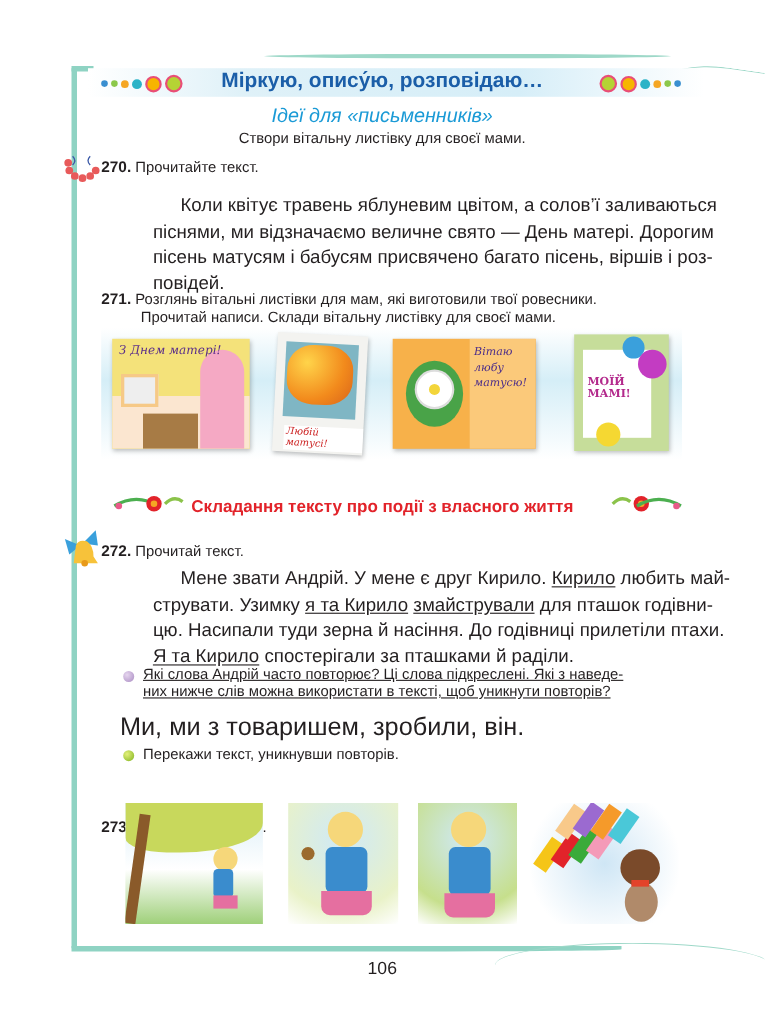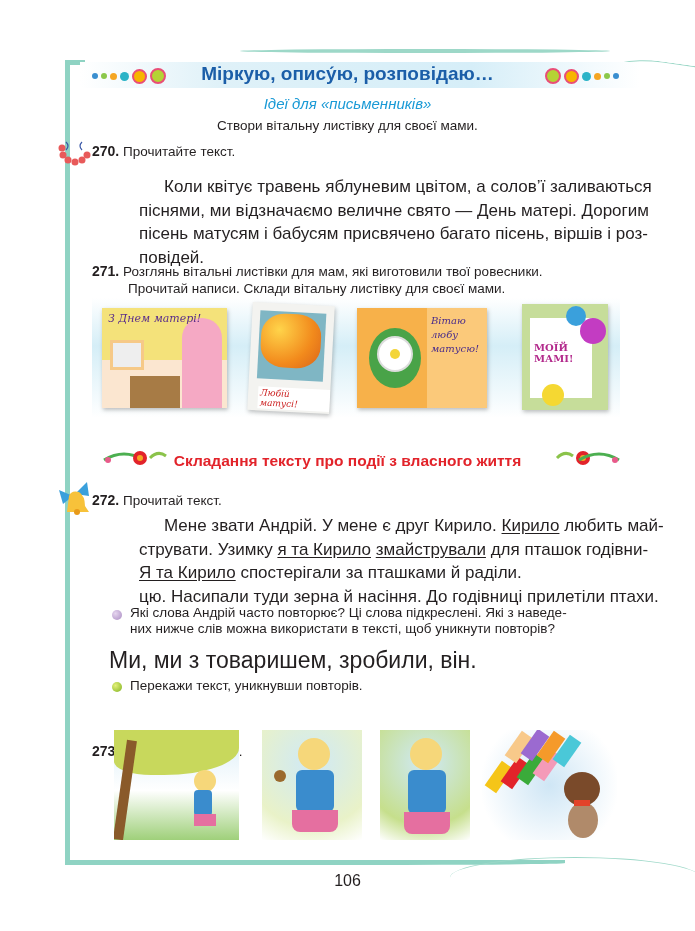--- a/index.html
+++ b/index.html
@@ -7,21 +7,21 @@
   .frame-left{position:absolute;left:65px;top:62px;width:5px;height:800px;background:#8fd3c3;}
   .frame-tl{position:absolute;left:65px;top:60px;width:20px;height:5px;background:#8fd3c3;}
   .frame-top{position:absolute;left:240px;top:49px;width:370px;height:4px;background:#9dd8c8;border-radius:50%;}
   .frame-top-right{position:absolute;left:600px;top:60px;width:100px;height:40px;border-top:1.5px solid #9dd8c8;border-radius:60% 0 0 0;transform:rotate(8deg);}
   .frame-bottom{position:absolute;left:65px;top:860px;width:500px;height:5px;background:#8fd3c3;border-radius:0 0 40% 0;}
   .frame-bottom-right{position:absolute;left:450px;top:857px;width:250px;height:40px;border-top:1.5px solid #9dd8c8;border-radius:50% 50% 0 0;}
   .title-band{position:absolute;left:80px;top:62px;width:560px;height:26px;background:linear-gradient(90deg,#ffffff 0%,#dff1f8 25%,#d6eef8 70%,#ffffff 100%);}
   .title{position:absolute;left:0;width:695px;top:63px;text-align:center;font-weight:bold;font-size:19px;color:#1b5ea8;}
   .deco{position:absolute;top:68px;display:flex;gap:3px;align-items:center;}
   .dot{border-radius:50%;display:inline-block;}
-  .subtitle{position:absolute;top:95px;left:0;width:695px;text-align:center;font-style:italic;font-size:15px;color:#1a9ad6;}
+  .subtitle{position:absolute;top:95px;left:0;width:695px;text-align:center;font-style:italic;font-size:18px;color:#1a9ad6;}
   .instruct{position:absolute;top:118px;left:0;width:695px;text-align:center;font-size:13.5px;}
   .task{position:absolute;font-size:13.5px;}
   .task b{font-size:14px;}
   .big{position:absolute;font-size:17px;line-height:23.5px;text-align:justify;margin-left:47px;}
   .cards{position:absolute;left:92px;top:298px;width:528px;height:120px;background:linear-gradient(180deg,#ffffff 0%,#d5eef7 40%,#ffffff 100%);}
   .card{position:absolute;box-shadow:1px 2px 4px rgba(0,0,0,0.25);overflow:hidden;}
   .cardtxt{position:absolute;font-family:"DejaVu Serif",serif;font-style:italic;}
   .section2{position:absolute;top:452px;left:0;width:695px;text-align:center;font-weight:bold;font-size:15.5px;color:#e2232a;}
   .orn{position:absolute;top:448px;font-size:16px;}
   .bullet{position:absolute;width:10px;height:10px;border-radius:50%;}
@@ -146,26 +146,26 @@
     <circle cx="22" cy="32" r="3" fill="#e89a1a"></circle>
   </svg>
 </div>
 <div class="task" style="left:92px;top:492px;">
   <b>272.</b>
   <span>Прочитай текст.</span>
 </div>
 <div class="big" style="left:92px;top:514px;width:545px;">
   <div style="text-indent:25px;"><span>Мене звати Андрій. У мене є друг Кирило. </span><u>Кирило</u><span> любить май-</span></div>
   <div><span>струвати. Узимку </span><u>я та Кирило</u><span> </span><u>змайстрували</u><span> для пташок годівни-</span></div>
+  <div>цю. Насипали туди зерна й насіння. До годівниці прилетіли птахи.</div>
   <div><u>Я та Кирило</u><span> спостерігали за пташками й раділи.</span></div>
-  <div>цю. Насипали туди зерна й насіння. До годівниці прилетіли птахи.</div>
 </div>
 
 <div class="bullet" style="left:112px;top:610px;background:radial-gradient(circle at 35% 35%,#e6d6ef,#a98bc2);"></div>
-<div class="task" style="left:130px;top:605px;width:510px;line-height:16px;">
+<div class="task" style="left:130px;top:605px;width:510px;line-height:16px;text-decoration:underline;">
   <div>Які слова Андрій часто повторює? Ці слова підкреслені. Які з наведе-</div>
   <div>них нижче слів можна використати в тексті, щоб уникнути повторів?</div>
 </div>
 <div style="position:absolute;left:109px;top:647px;font-size:23px;">Ми, ми з товаришем, зробили, він.</div>
 <div class="bullet" style="left:112px;top:682px;background:radial-gradient(circle at 35% 35%,#e4f07a,#7fb21e);"></div>
 <div class="task" style="left:130px;top:678px;">Перекажи текст, уникнувши повторів.</div>
 
 <div class="task" style="left:92px;top:707px;margin-top:36px;">
   <b>273.</b>
   <span>Розглянь малюнки.</span>

